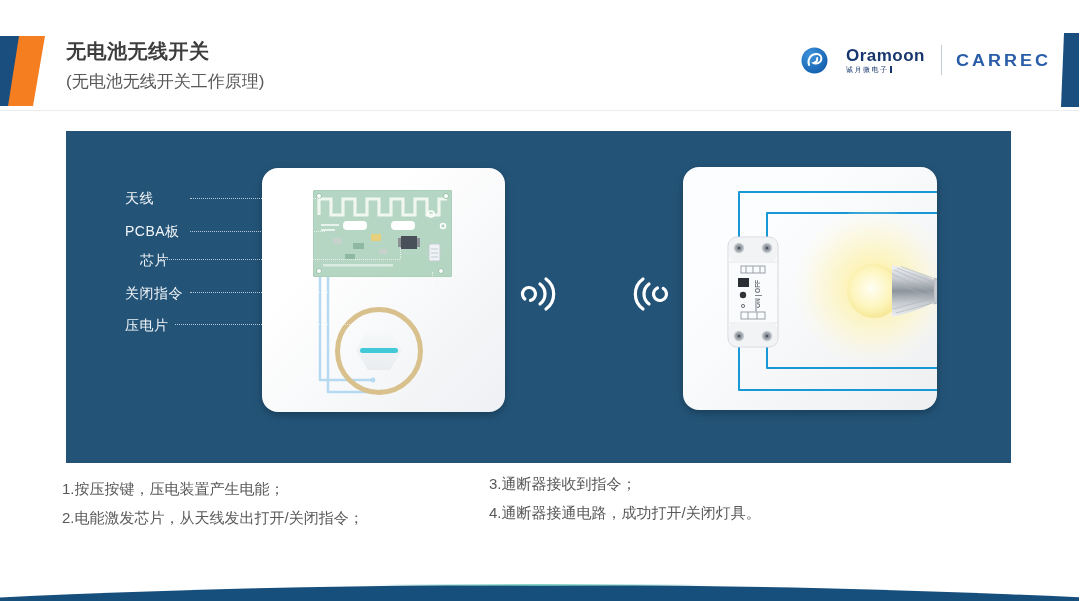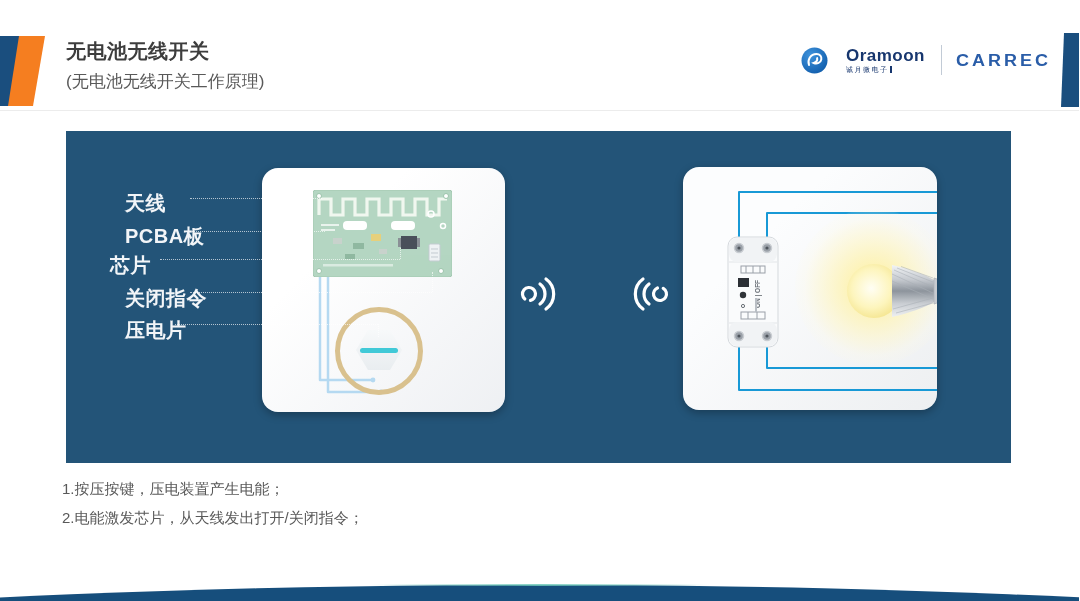--- a/index.html
+++ b/index.html
@@ -29,21 +29,21 @@
   .device-box { position:absolute; border-radius:16px; overflow:hidden; box-shadow:0 3px 8px rgba(0,0,0,0.28); }
   .box-switch { left:196px; top:37px; width:243px; height:244px; background:linear-gradient(135deg,#ffffff 30%,#eef0f3 100%); }
   .box-relay  { left:617px; top:36px; width:254px; height:243px; background:linear-gradient(135deg,#fcfdfe 30%,#edeff1 100%); }
 
   .pcb { position:absolute; left:51px; top:22px; }
   .wires-light { position:absolute; left:0; top:0; }
   .piezo-ring { position:absolute; left:73px; top:139px; width:88px; height:88px; border:5px solid #d9c18e; border-radius:50%; }
   .piezo-hex { position:absolute; left:94px; top:162px; width:46px; height:40px; background:linear-gradient(180deg,#f7f9fa,#e9edf0); clip-path:polygon(26% 0,74% 0,100% 50%,74% 100%,26% 100%,0 50%); }
   .piezo-bar { position:absolute; left:98px; top:180px; width:38px; height:5px; border-radius:2.5px; background:#41c9d7; }
 
-  .label { position:absolute; color:#f2f5f8; font-size:20px; letter-spacing:0.5px; z-index:3;font-weight:bold; }
+  .label { position:absolute; color:#f2f5f8; font-size:14px; letter-spacing:0.5px; z-index:3; }
   .leader-h { position:absolute; border-top:1px dotted rgba(255,255,255,0.66); z-index:3; }
   .leader-v { position:absolute; border-left:1px dotted rgba(255,255,255,0.66); z-index:3; }
 
   .signal { position:absolute; z-index:2; }
 
   .wires-blue { position:absolute; left:0; top:0; }
   .relay { position:absolute; left:44px; top:69px; }
   .bulb-glow { position:absolute; left:112px; top:42px; width:156px; height:156px; border-radius:50%;
     background:radial-gradient(circle, rgba(255,240,150,0.95) 0%, rgba(255,246,196,0.55) 45%, rgba(255,250,225,0.25) 62%, rgba(255,255,255,0) 75%); }
   .bulb { position:absolute; left:159px; top:87px; }
@@ -93,21 +93,21 @@
       </div>
     </div>
     <div class="logo-divider"></div>
     <div class="carrec">CARREC</div>
   </div>
 
   <div class="panel">
 
     <div class="label" style="left:59px; top:59px;">天线</div>
     <div class="label" style="left:59px; top:92px;">PCBA板</div>
-    <div class="label" style="left:44px; top:121px;">芯片</div>
+    <div class="label" style="left:74px; top:121px;">芯片</div>
     <div class="label" style="left:59px; top:154px;">关闭指令</div>
     <div class="label" style="left:59px; top:186px;text-align:center;">压电片</div>
 
     <div class="leader-h" style="left:124px; top:67px;  width:132px;"></div>
     <div class="leader-h" style="left:124px; top:100px; width:135px;"></div>
     <div class="leader-h" style="left:94px;  top:128px; width:240px;"></div>
     <div class="leader-v" style="left:334px; top:117px; height:11px;"></div>
     <div class="leader-h" style="left:124px; top:161px; width:242px;"></div>
     <div class="leader-v" style="left:366px; top:141px; height:20px;"></div>
     <div class="leader-h" style="left:109px; top:193px; width:203px;"></div>
@@ -219,17 +219,21 @@
         <path d="M92,24 L104,28 L104,46 L92,50 Z" fill="#c7cbd0" stroke="#aeb3b9" stroke-width="0.8"></path>
         <line x1="98" y1="26" x2="98" y2="48" stroke="#aeb3b9" stroke-width="0.8"></line>
       </svg>
     </div>
   </div>
 
   <div class="steps-col steps-left">
     <div>1.按压按键，压电装置产生电能；</div>
     <div>2.电能激发芯片，从天线发出打开/关闭指令；</div>
   </div>
+  <div class="steps-col steps-right">
+    <div>3.通断器接收到指令；</div>
+    <div>4.通断器接通电路，成功打开/关闭灯具。</div>
+  </div>
 
   <div class="footer-teal"></div>
   <div class="footer-curve"></div>
 
 </div>
 
 </body></html>

